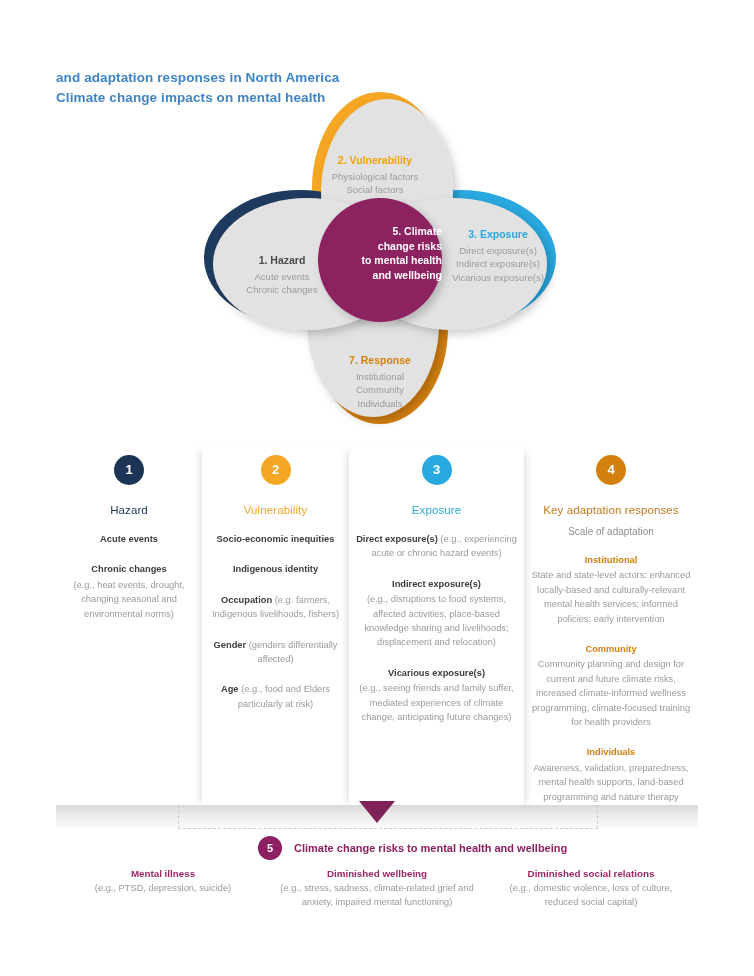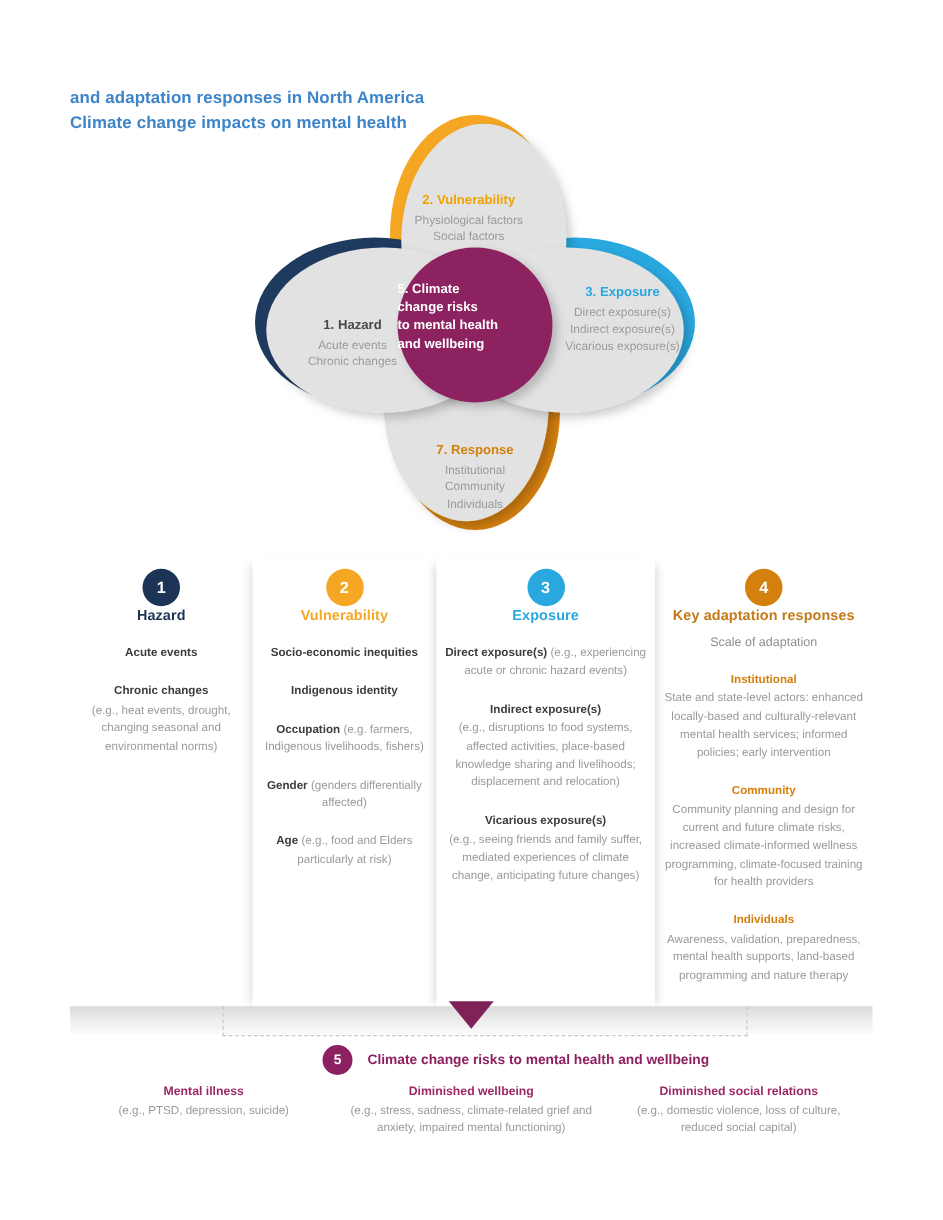--- a/index.html
+++ b/index.html
@@ -34,21 +34,21 @@
   #lbl-vuln .hd{color:#f0a202;}
   #lbl-hazard{left:22px; top:150px; width:140px;}
   #lbl-hazard .hd{color:#4a4a4a;}
   #lbl-exposure{left:228px; top:124px; width:160px;}
   #lbl-exposure .hd{color:#29a8df;}
   #lbl-response{left:110px; top:250px; width:160px;}
   #lbl-response .hd{color:#d4800f;}
 
   #lbl-center{
     position:absolute; left:128px; top:146px; width:124px;
-    text-align:left; color:#ffffff; font-weight:bold;
+    text-align:right; color:#ffffff; font-weight:bold;
     font-size:10.5px; line-height:1.4;
   }
   #lbl-center .ln{display:block;}
 
   
   #columns{
     position:absolute; left:56px; top:445px; width:642px; height:365px;
   }
   .col{
     position:absolute; top:0; height:365px;
@@ -63,21 +63,21 @@
   #col2{left:146px; width:147px;}
   #col3{left:293px; width:175px;}
   #col4{left:468px; width:174px;}
 
   .badge{
     width:30px; height:30px; border-radius:50%;
     margin:10px auto 0; color:#fff; font-weight:bold;
     font-size:13px; line-height:30px; text-align:center;
   }
   .col-title{
-    margin-top:2px; font-size:11.5px; font-weight:bold; letter-spacing:.1px;
+    margin-top:19px; font-size:11.5px; font-weight:normal; letter-spacing:.1px;
   }
   .col-sub{
     margin-top:10px; font-size:10px; color:#8e8e8e;
   }
   .block{margin-top:16px; font-size:9.3px; line-height:1.55; color:#9a9a9a;}
   .block b{color:#3c3c3c;}
   .block .subhd{font-weight:bold; display:block; margin-bottom:1px;}
   .block .bodytxt{display:block;}
   .block .dark{color:#3c3c3c; font-weight:bold;}
 

